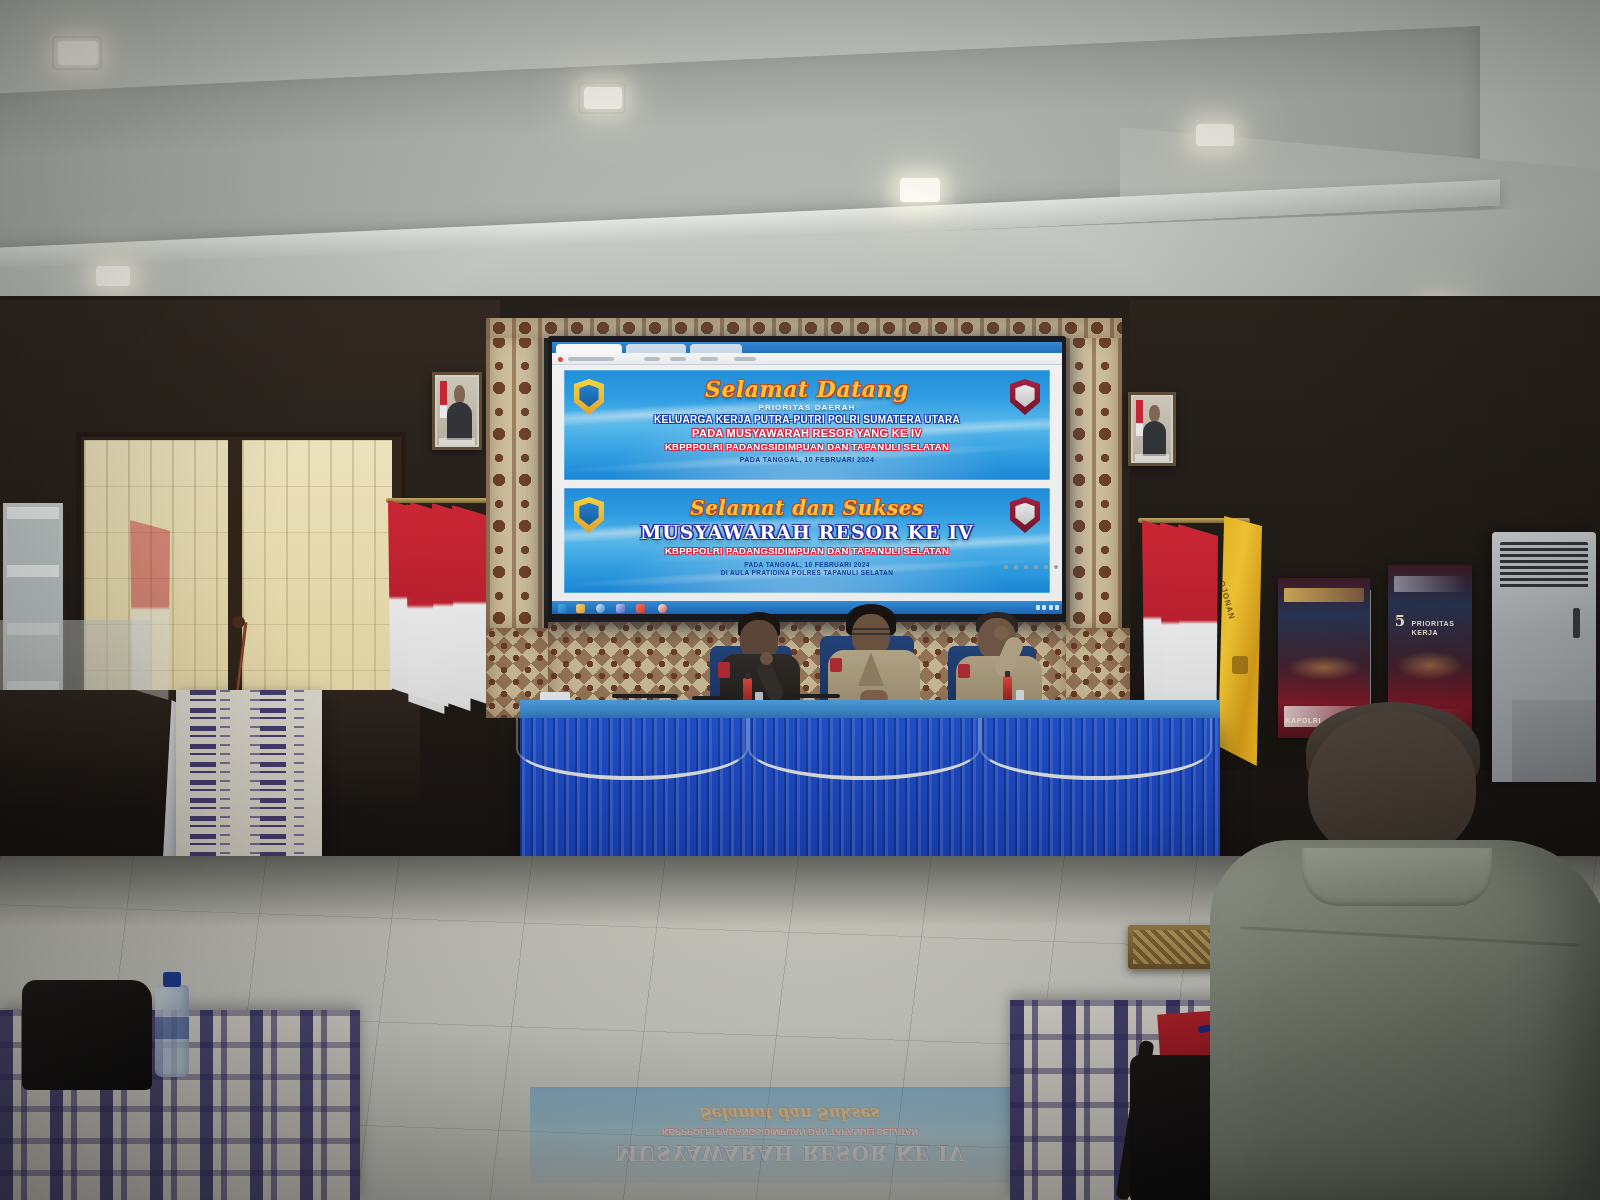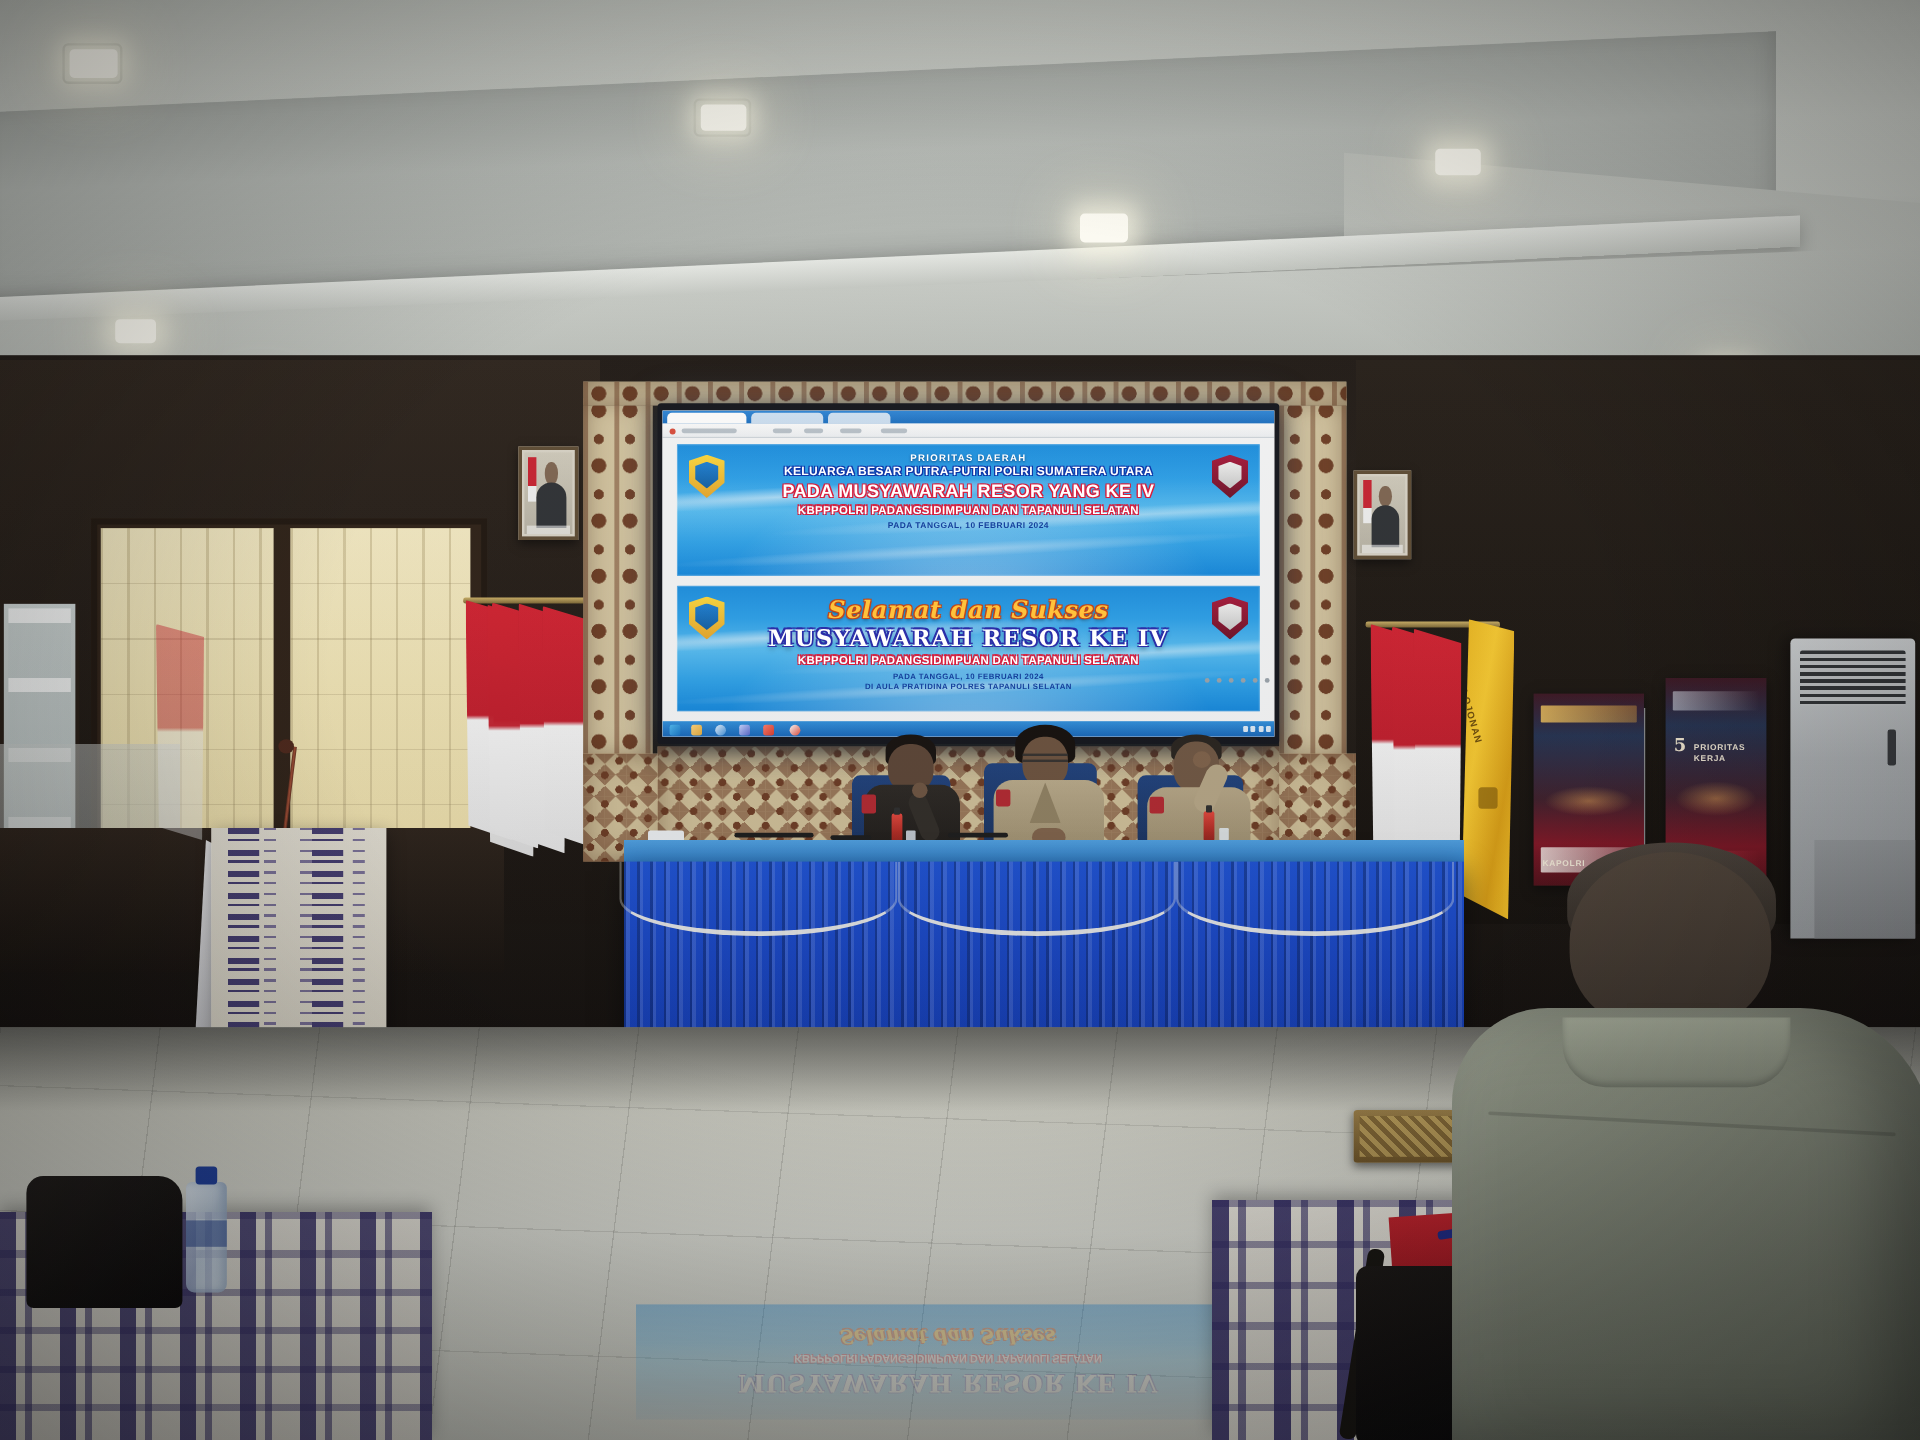--- a/index.html
+++ b/index.html
@@ -411,23 +411,24 @@
       <div class="doc">
 
         <div class="banner b1">
           <div class="logo left">
               <i></i>
             </div>
           <div class="logo right">
               <i></i>
             </div>
           <div class="btxt" style="padding-top:6px;">
+            <div class="script" style="font-size:22px; line-height:26px;">Selamat Datang</div>
             <div class="l-white" style="font-size:8px; margin-top:1px;">PRIORITAS DAERAH</div>
-            <div class="l-blue" style="font-size:10px; margin-top:2px;">KELUARGA BESAR PUTRA-PUTRI POLRI SUMATERA UTARA</div>
-            <div class="l-red" style="font-size:15px; margin-top:2px;">PADA MUSYAWARAH RESOR YANG KE IV</div>
+            <div class="l-blue" style="font-size:10px; margin-top:2px;">KELUARGA KERJA PUTRA-PUTRI POLRI SUMATERA UTARA</div>
+            <div class="l-red" style="font-size:11px; margin-top:2px;">PADA MUSYAWARAH RESOR YANG KE IV</div>
             <div class="l-red" style="font-size:9.5px; margin-top:2px;">KBPPPOLRI PADANGSIDIMPUAN DAN TAPANULI SELATAN</div>
             <div class="l-navy" style="font-size:7px; margin-top:4px;">PADA TANGGAL, 10 FEBRUARI 2024</div>
           </div>
         </div>
 
         <div class="banner b2">
           <div class="logo left">
               <i></i>
             </div>
           <div class="logo right">

